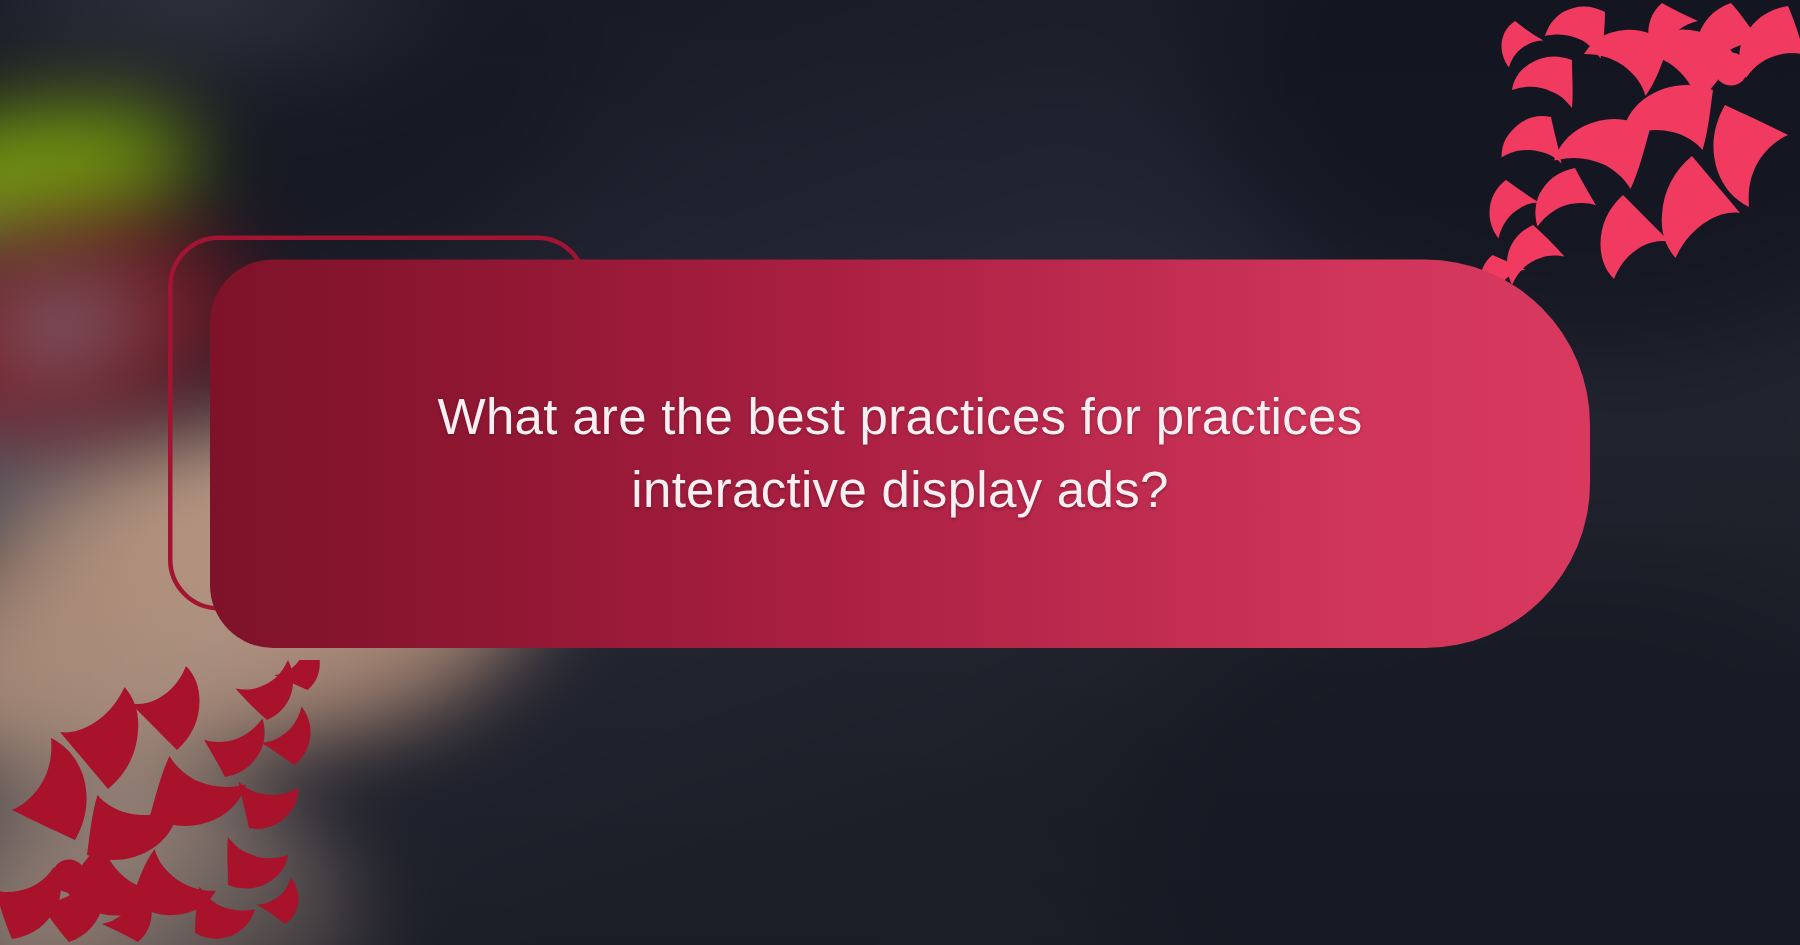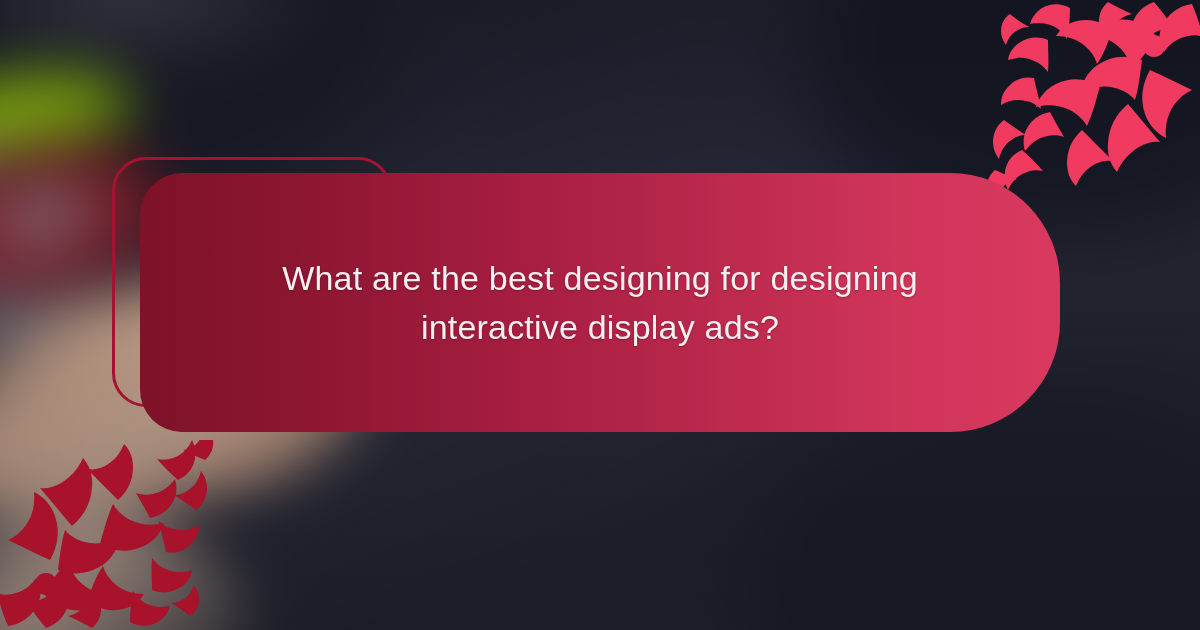--- a/index.html
+++ b/index.html
@@ -193,16 +193,16 @@
       <path d="M196 120c7 5 11 13 11 22 0 6-2 12-6 17-2-9-7-16-14-20-4-3-9-4-13-4 8-5 15-10 22-15z"></path>
       <path d="M205 170c6 5 9 12 8 21-1 6-3 11-8 15-1-9-4-16-10-21-4-3-8-5-12-5 8-4 15-7 22-10z"></path>
       <path d="M92 2c7 6 10 14 9 24-1 6-4 12-9 16-1-9-4-16-11-22-4-3-8-5-13-6 9-4 17-8 24-12z"></path>
       <path d="M190 14c6 4 9 10 9 17 0 5-2 10-5 14-2-7-6-12-12-15-3-2-7-3-11-3 7-4 13-8 19-13z"></path>
     </g>
   </svg>
 
   <div class="card-outline"></div>
 
   <div class="card">
-    <div class="card-text">What are the best designing for designing interactive display ads?</div>
+    <div class="card-text">What are the best practices for practices interactive display ads?</div>
   </div>
 
 </div>
 
 </body></html>

